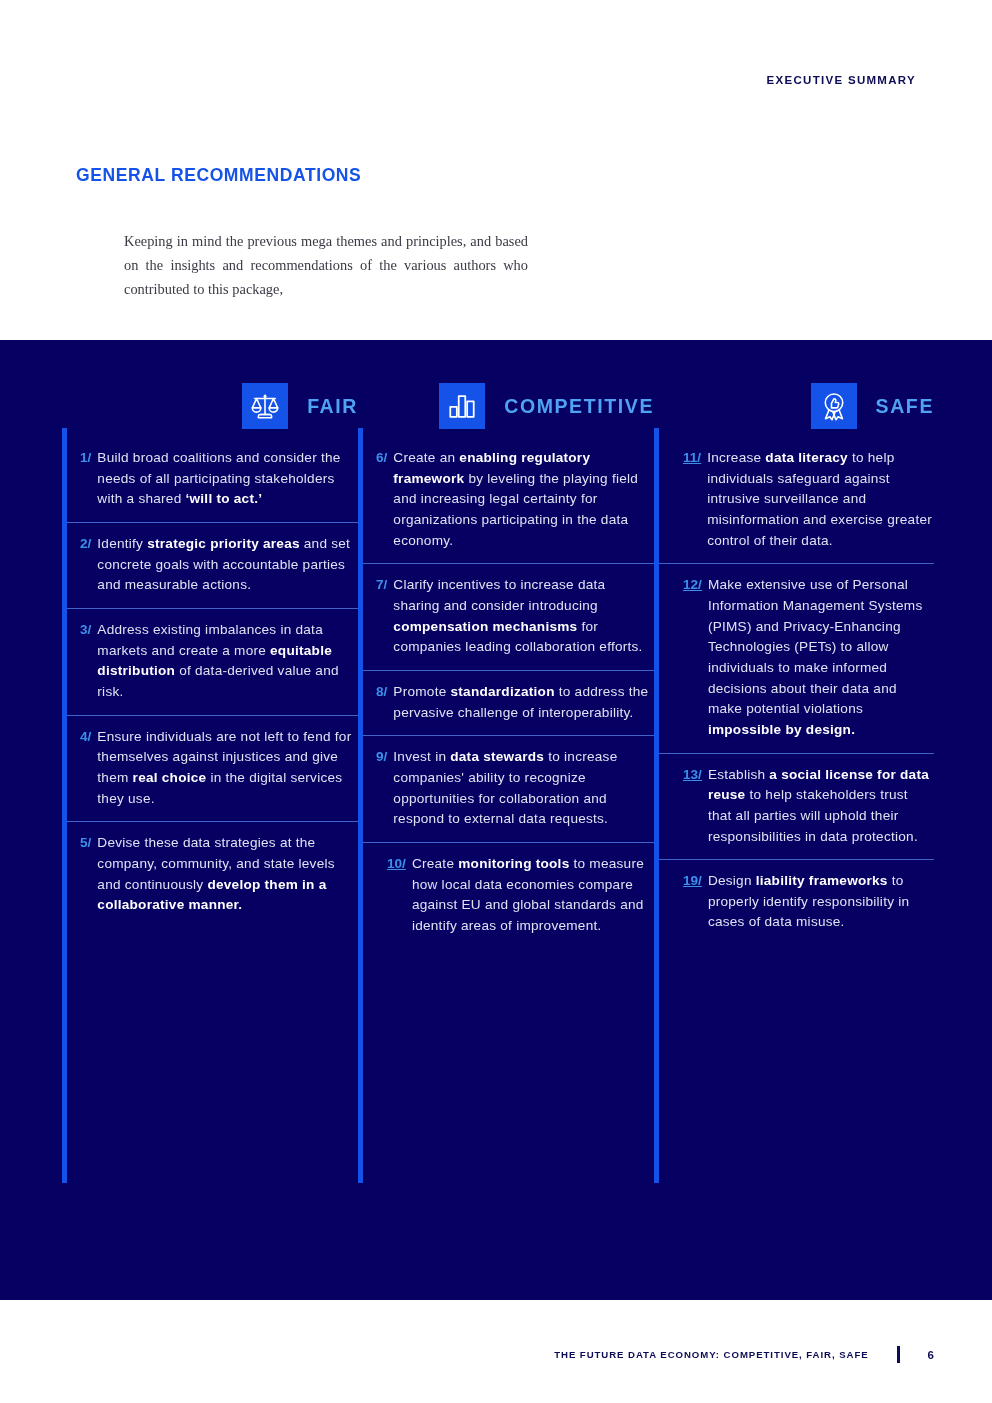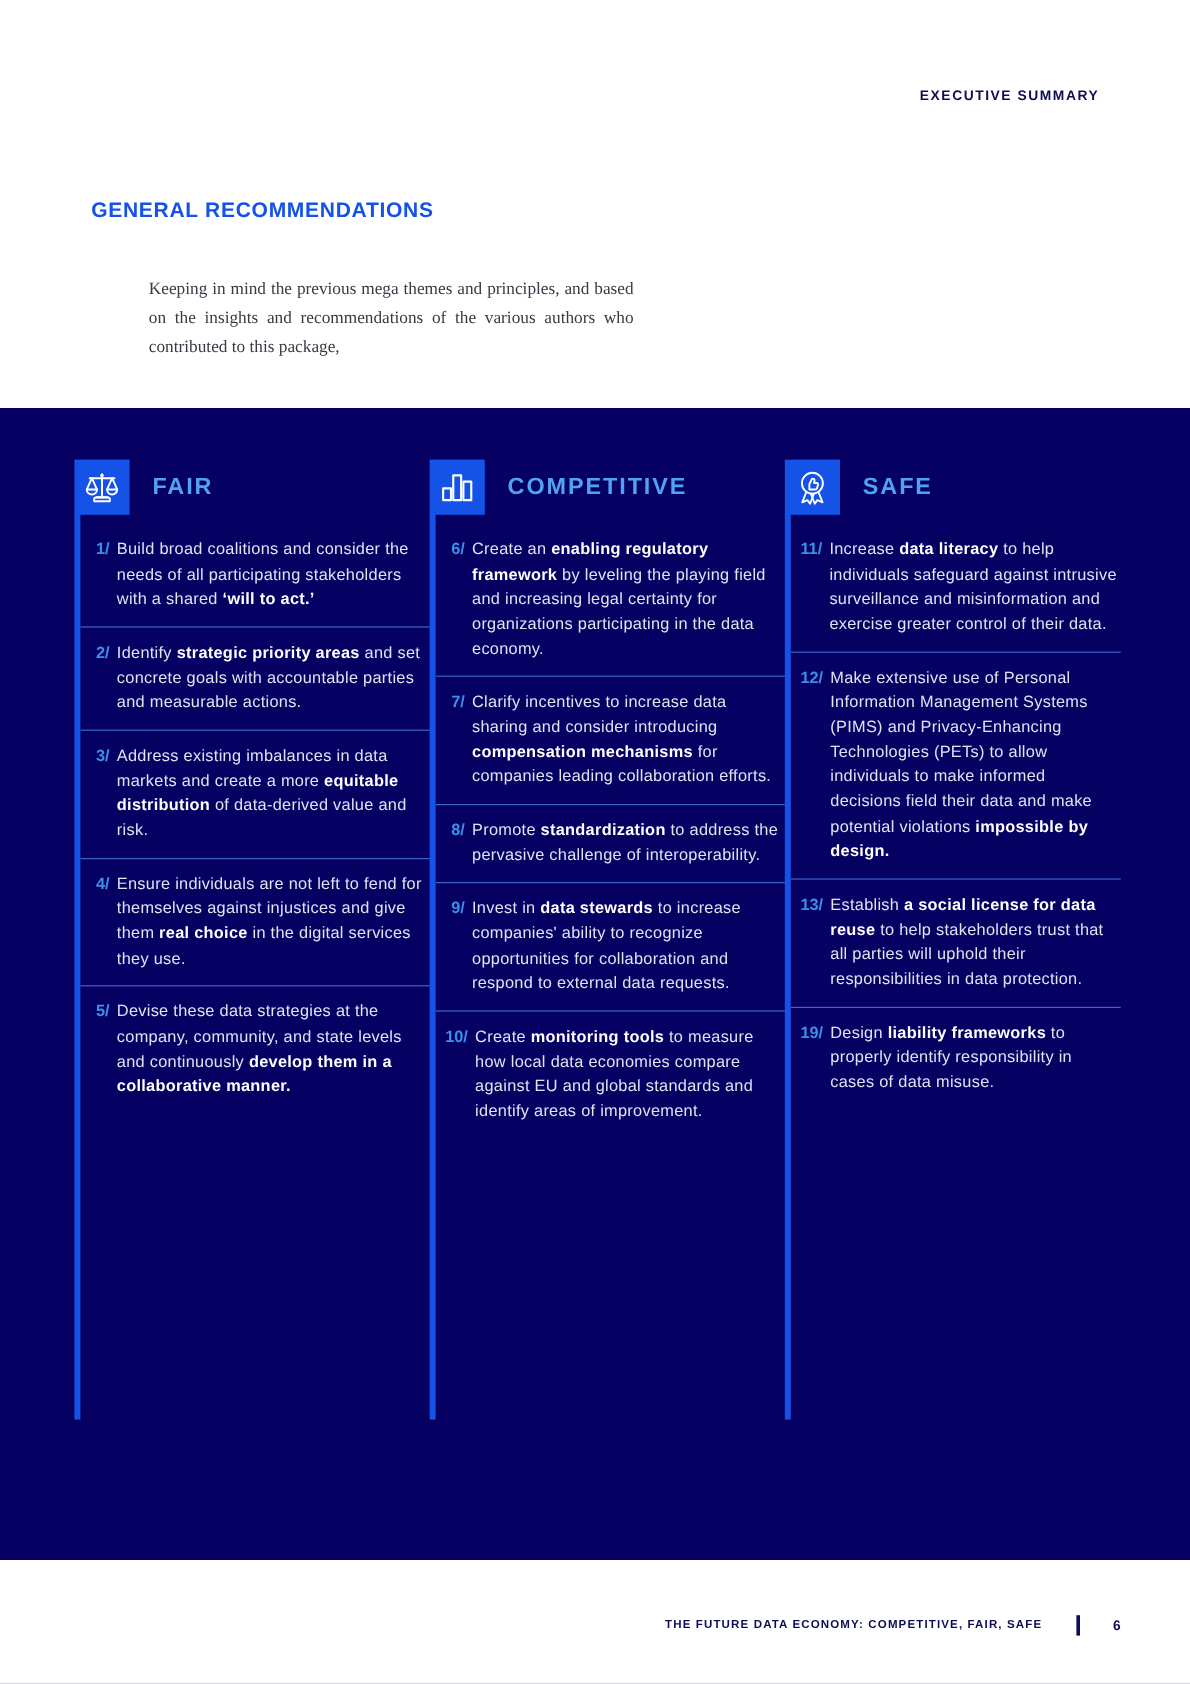--- a/index.html
+++ b/index.html
@@ -91,20 +91,21 @@
     width: 5px;
     height: 755px;
     background: #1552E8;
   }
 
   .col-head {
     display: flex;
     align-items: center;
     height: 46px;
     margin-bottom: 8px;
+    justify-content: flex-end;
   }
 
   .col-icon {
     width: 46px;
     height: 46px;
     background: #1552E8;
     display: flex;
     align-items: center;
     justify-content: center;
     flex: 0 0 46px;
@@ -131,21 +132,21 @@
   .item-num {
     color: #3C8FE8;
     font-weight: bold;
     font-size: 13.6px;
     line-height: 1.52;
     flex: 0 0 auto;
     padding-left: 13px;
     padding-right: 6px;
     white-space: nowrap;
   }
-  .item-num.wide { padding-left: 8px; }
+  .item-num.wide { padding-left: 24px; text-decoration: underline; }
 
   .item-text {
     color: #dfe3f2;
     font-size: 13.6px;
     line-height: 1.52;
     letter-spacing: 0.25px;
   }
   .item-text b { color: #ffffff; font-weight: bold; }
 
   
@@ -277,21 +278,21 @@
           </div>
           <div class="col-title">SAFE</div>
         </div>
         <div class="items">
           <div class="item">
             <span class="item-num wide">11/</span>
             <span class="item-text"><span>Increase </span><b>data literacy</b><span> to help individuals safeguard against intrusive surveillance and misinformation and exercise greater control of their data.</span></span>
           </div>
           <div class="item">
             <span class="item-num wide">12/</span>
-            <span class="item-text"><span>Make extensive use of Personal Information Management Systems (PIMS) and Privacy-Enhancing Technologies (PETs) to allow individuals to make informed decisions field their data and make potential violations </span><b>impossible by design.</b></span>
+            <span class="item-text"><span>Make extensive use of Personal Information Management Systems (PIMS) and Privacy-Enhancing Technologies (PETs) to allow individuals to make informed decisions about their data and make potential violations </span><b>impossible by design.</b></span>
           </div>
           <div class="item">
             <span class="item-num wide">13/</span>
             <span class="item-text"><span>Establish </span><b>a social license for data reuse</b><span> to help stakeholders trust that all parties will uphold their responsibilities in data protection.</span></span>
           </div>
           <div class="item">
             <span class="item-num wide">19/</span>
             <span class="item-text"><span>Design </span><b>liability frameworks</b><span> to properly identify responsibility in cases of data misuse.</span></span>
           </div>
         </div>

